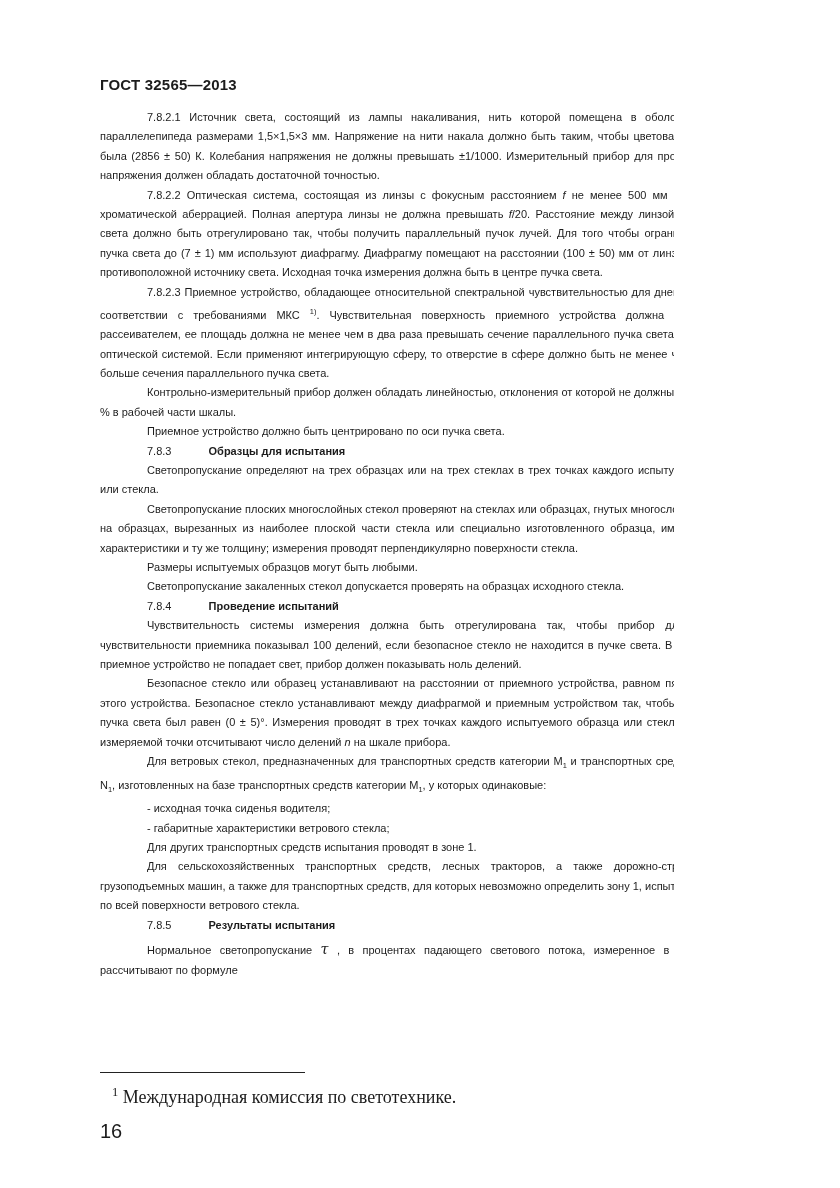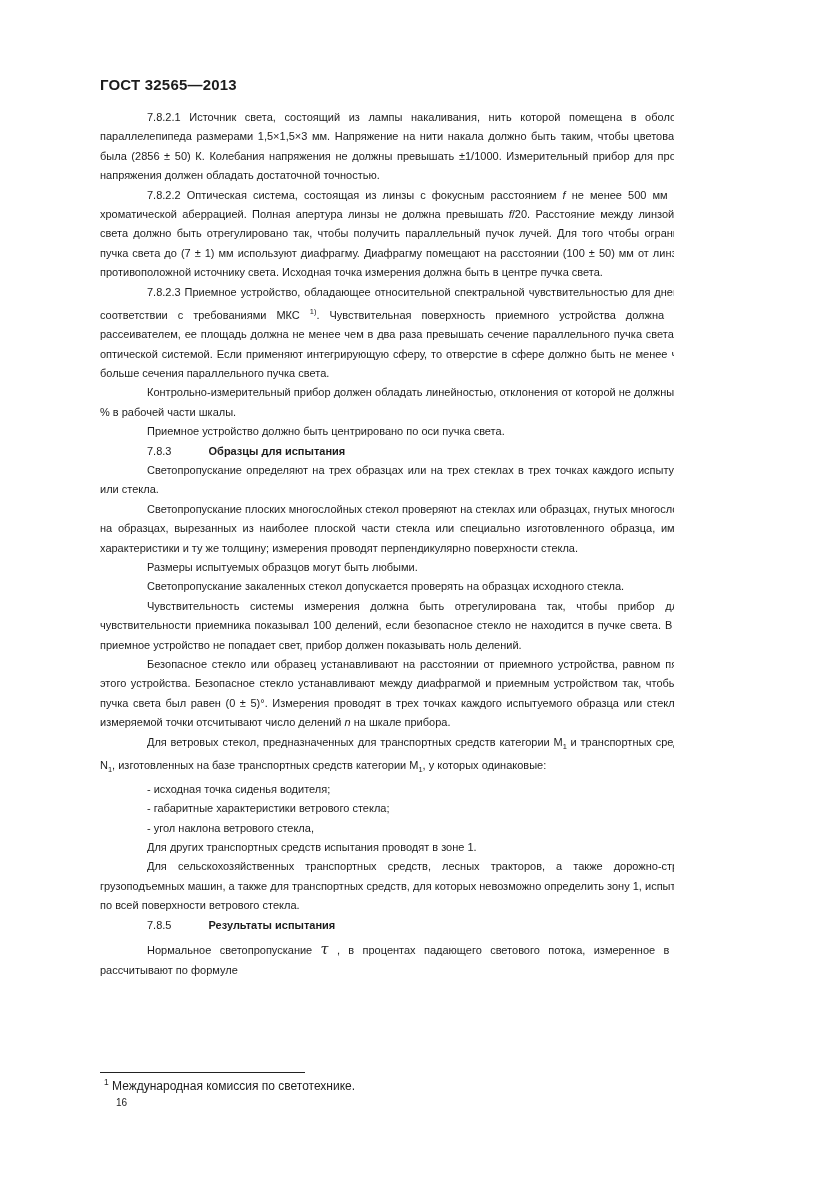--- a/index.html
+++ b/index.html
@@ -48,52 +48,53 @@
     position:absolute;
     left:100px; top:1072px;
     width:650px;
   }
   .footnote-rule {
     width:205px;
     border-top:1.5px solid #222;
     margin:0 0 4px 0;
   }
   .footnote-text {
-    font-size:12px;
-    margin:4px;
+    font-size:18px;
+    margin:12px;
+    font-family:Liberation Serif, serif;
   }
   .footnote-text .run-sup { font-size:0.7em; }
   .page-number {
-    font-size:10px;
-    margin:3px 0 0 16px;
+    font-size:20px;
+    margin:3px 0 0 0;
   }
 </style>
 </head>
 <body>
 
 <div class="page">
   <div class="content">
     <p class="doc-header">ГОСТ 32565—2013</p>
 
     <p class="para"><span>7.8.2.1 Источник света, состоящий из лампы накаливания, нить которой помещена в оболочку в форме параллелепипеда размерами 1,5×1,5×3 мм. Напряжение на нити накала должно быть таким, чтобы цветовая температура была (2856 ± 50) К. Колебания напряжения не должны превышать ±1/1000. Измерительный прибор для проверки данного напряжения должен обладать достаточной точностью.</span></p>
     <p class="para"><span>7.8.2.2 Оптическая система, состоящая из линзы с фокусным расстоянием </span><span class="run-i">f</span><span> не менее 500 мм с устраненной хроматической аберрацией. Полная апертура линзы не должна превышать </span><span class="run-i">f</span><span>/20. Расстояние между линзой и источником света должно быть отрегулировано так, чтобы получить параллельный пучок лучей. Для того чтобы ограничить диаметр пучка света до (7 ± 1) мм используют диафрагму. Диафрагму помещают на расстоянии (100 ± 50) мм от линзы со стороны, противоположной источнику света. Исходная точка измерения должна быть в центре пучка света.</span></p>
     <p class="para"><span>7.8.2.3 Приемное устройство, обладающее относительной спектральной чувствительностью для дневного зрения в соответствии с требованиями МКС </span><span class="run-sup">1)</span><span>. Чувствительная поверхность приемного устройства должна быть закрыта рассеивателем, ее площадь должна не менее чем в два раза превышать сечение параллельного пучка света, испускаемого оптической системой. Если применяют интегрирующую сферу, то отверстие в сфере должно быть не менее чем в два раза больше сечения параллельного пучка света.</span></p>
     <p class="para"><span>Контрольно-измерительный прибор должен обладать линейностью, отклонения от которой не должны превышать 80 % в рабочей части шкалы.</span></p>
     <p class="para"><span>Приемное устройство должно быть центрировано по оси пучка света.</span></p>
     <p class="para"><span>7.8.3 </span><span class="run-b">Образцы для испытания</span></p>
     <p class="para"><span>Светопропускание определяют на трех образцах или на трех стеклах в трех точках каждого испытуемого образца или стекла.</span></p>
     <p class="para"><span>Светопропускание плоских многослойных стекол проверяют на стеклах или образцах, гнутых многослойных стекол – на образцах, вырезанных из наиболее плоской части стекла или специально изготовленного образца, имеющего те же характеристики и ту же толщину; измерения проводят перпендикулярно  поверхности стекла.</span></p>
     <p class="para"><span>Размеры испытуемых образцов могут быть любыми.</span></p>
     <p class="para"><span>Светопропускание закаленных стекол допускается проверять на образцах исходного стекла.</span></p>
+    <p class="para"><span>7.8.4 </span><span class="run-b">Проведение испытаний</span></p>
     <p class="para"><span>Чувствительность системы измерения должна быть отрегулирована так, чтобы прибор для измерения чувствительности приемника показывал 100 делений, если безопасное стекло не находится в пучке света. В случае если в приемное устройство не попадает свет, прибор должен показывать ноль делений.</span></p>
     <p class="para"><span>Безопасное стекло или образец устанавливают на расстоянии от приемного устройства, равном пяти диаметрам этого устройства. Безопасное стекло устанавливают между диафрагмой и приемным устройством так, чтобы угол падения пучка света был равен (0 ± 5)°. Измерения проводят в трех точках каждого испытуемого образца или стекла. Для каждой измеряемой точки отсчитывают число делений </span><span class="run-i">n</span><span> на шкале прибора.</span></p>
     <p class="para"><span>Для ветровых стекол, предназначенных для транспортных средств категории M</span><span class="run-sub">1</span><span> и транспортных средств категории N</span><span class="run-sub">1</span><span>, изготовленных на базе транспортных средств категории M</span><span class="run-sub">1</span><span>, у которых одинаковые:</span></p>
     <p class="para"><span>- исходная точка сиденья водителя;</span></p>
     <p class="para"><span>- габаритные характеристики ветрового стекла;</span></p>
-    <p class="para"><span>- угол наклона ветрового стекла,</span></p>
     <p class="para"><span>Для других транспортных средств испытания проводят в зоне 1.</span></p>
     <p class="para"><span>Для сельскохозяйственных транспортных средств, лесных тракторов, а также дорожно-строительных и грузоподъемных машин, а также для транспортных средств, для которых невозможно определить зону 1, испытания проводят по всей поверхности ветрового стекла.</span></p>
     <p class="para"><span>7.8.5 </span><span class="run-b">Результаты испытания</span></p>
     <p class="para para-tau"><span>Нормальное светопропускание </span><span class="run-tau">τ</span><span> , в процентах падающего светового потока, измеренное в любой точке, рассчитывают по формуле</span></p>
 
   </div>
 
   <div class="footnote-area">
     <div class="footnote-rule"></div>
     <p class="footnote-text"><span class="run-sup">1</span><span> Международная комиссия по светотехнике.</span></p>

